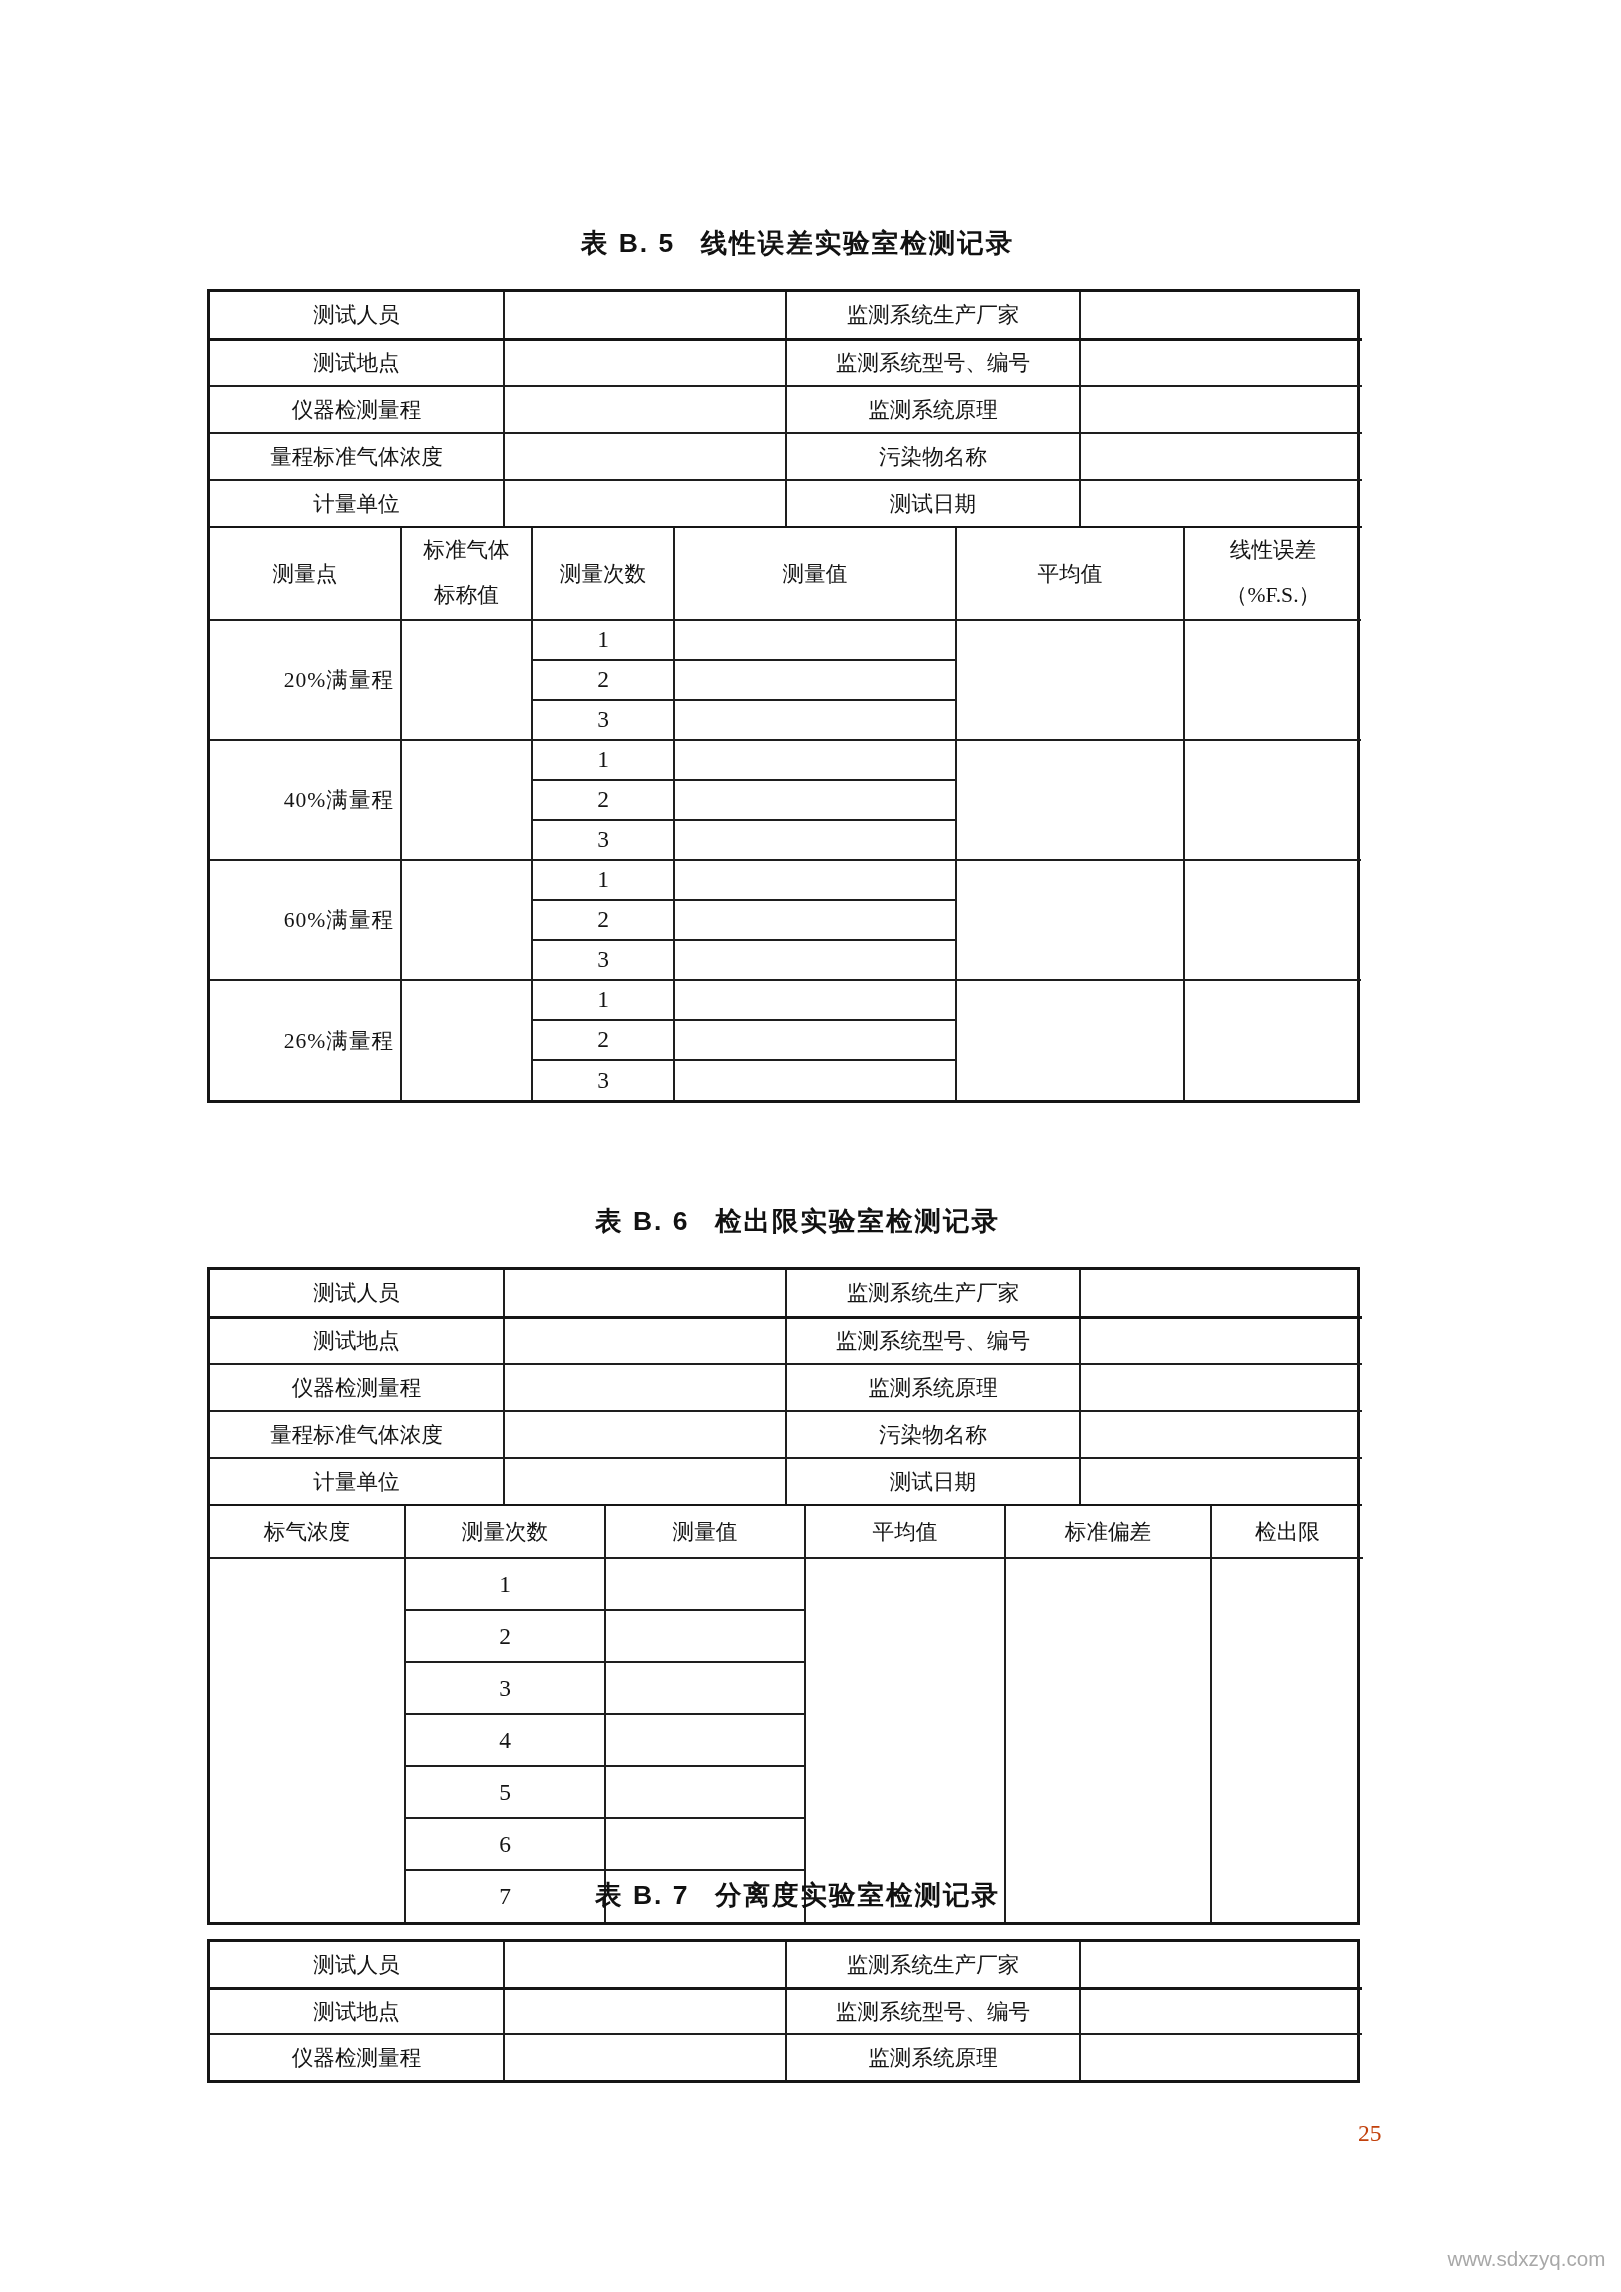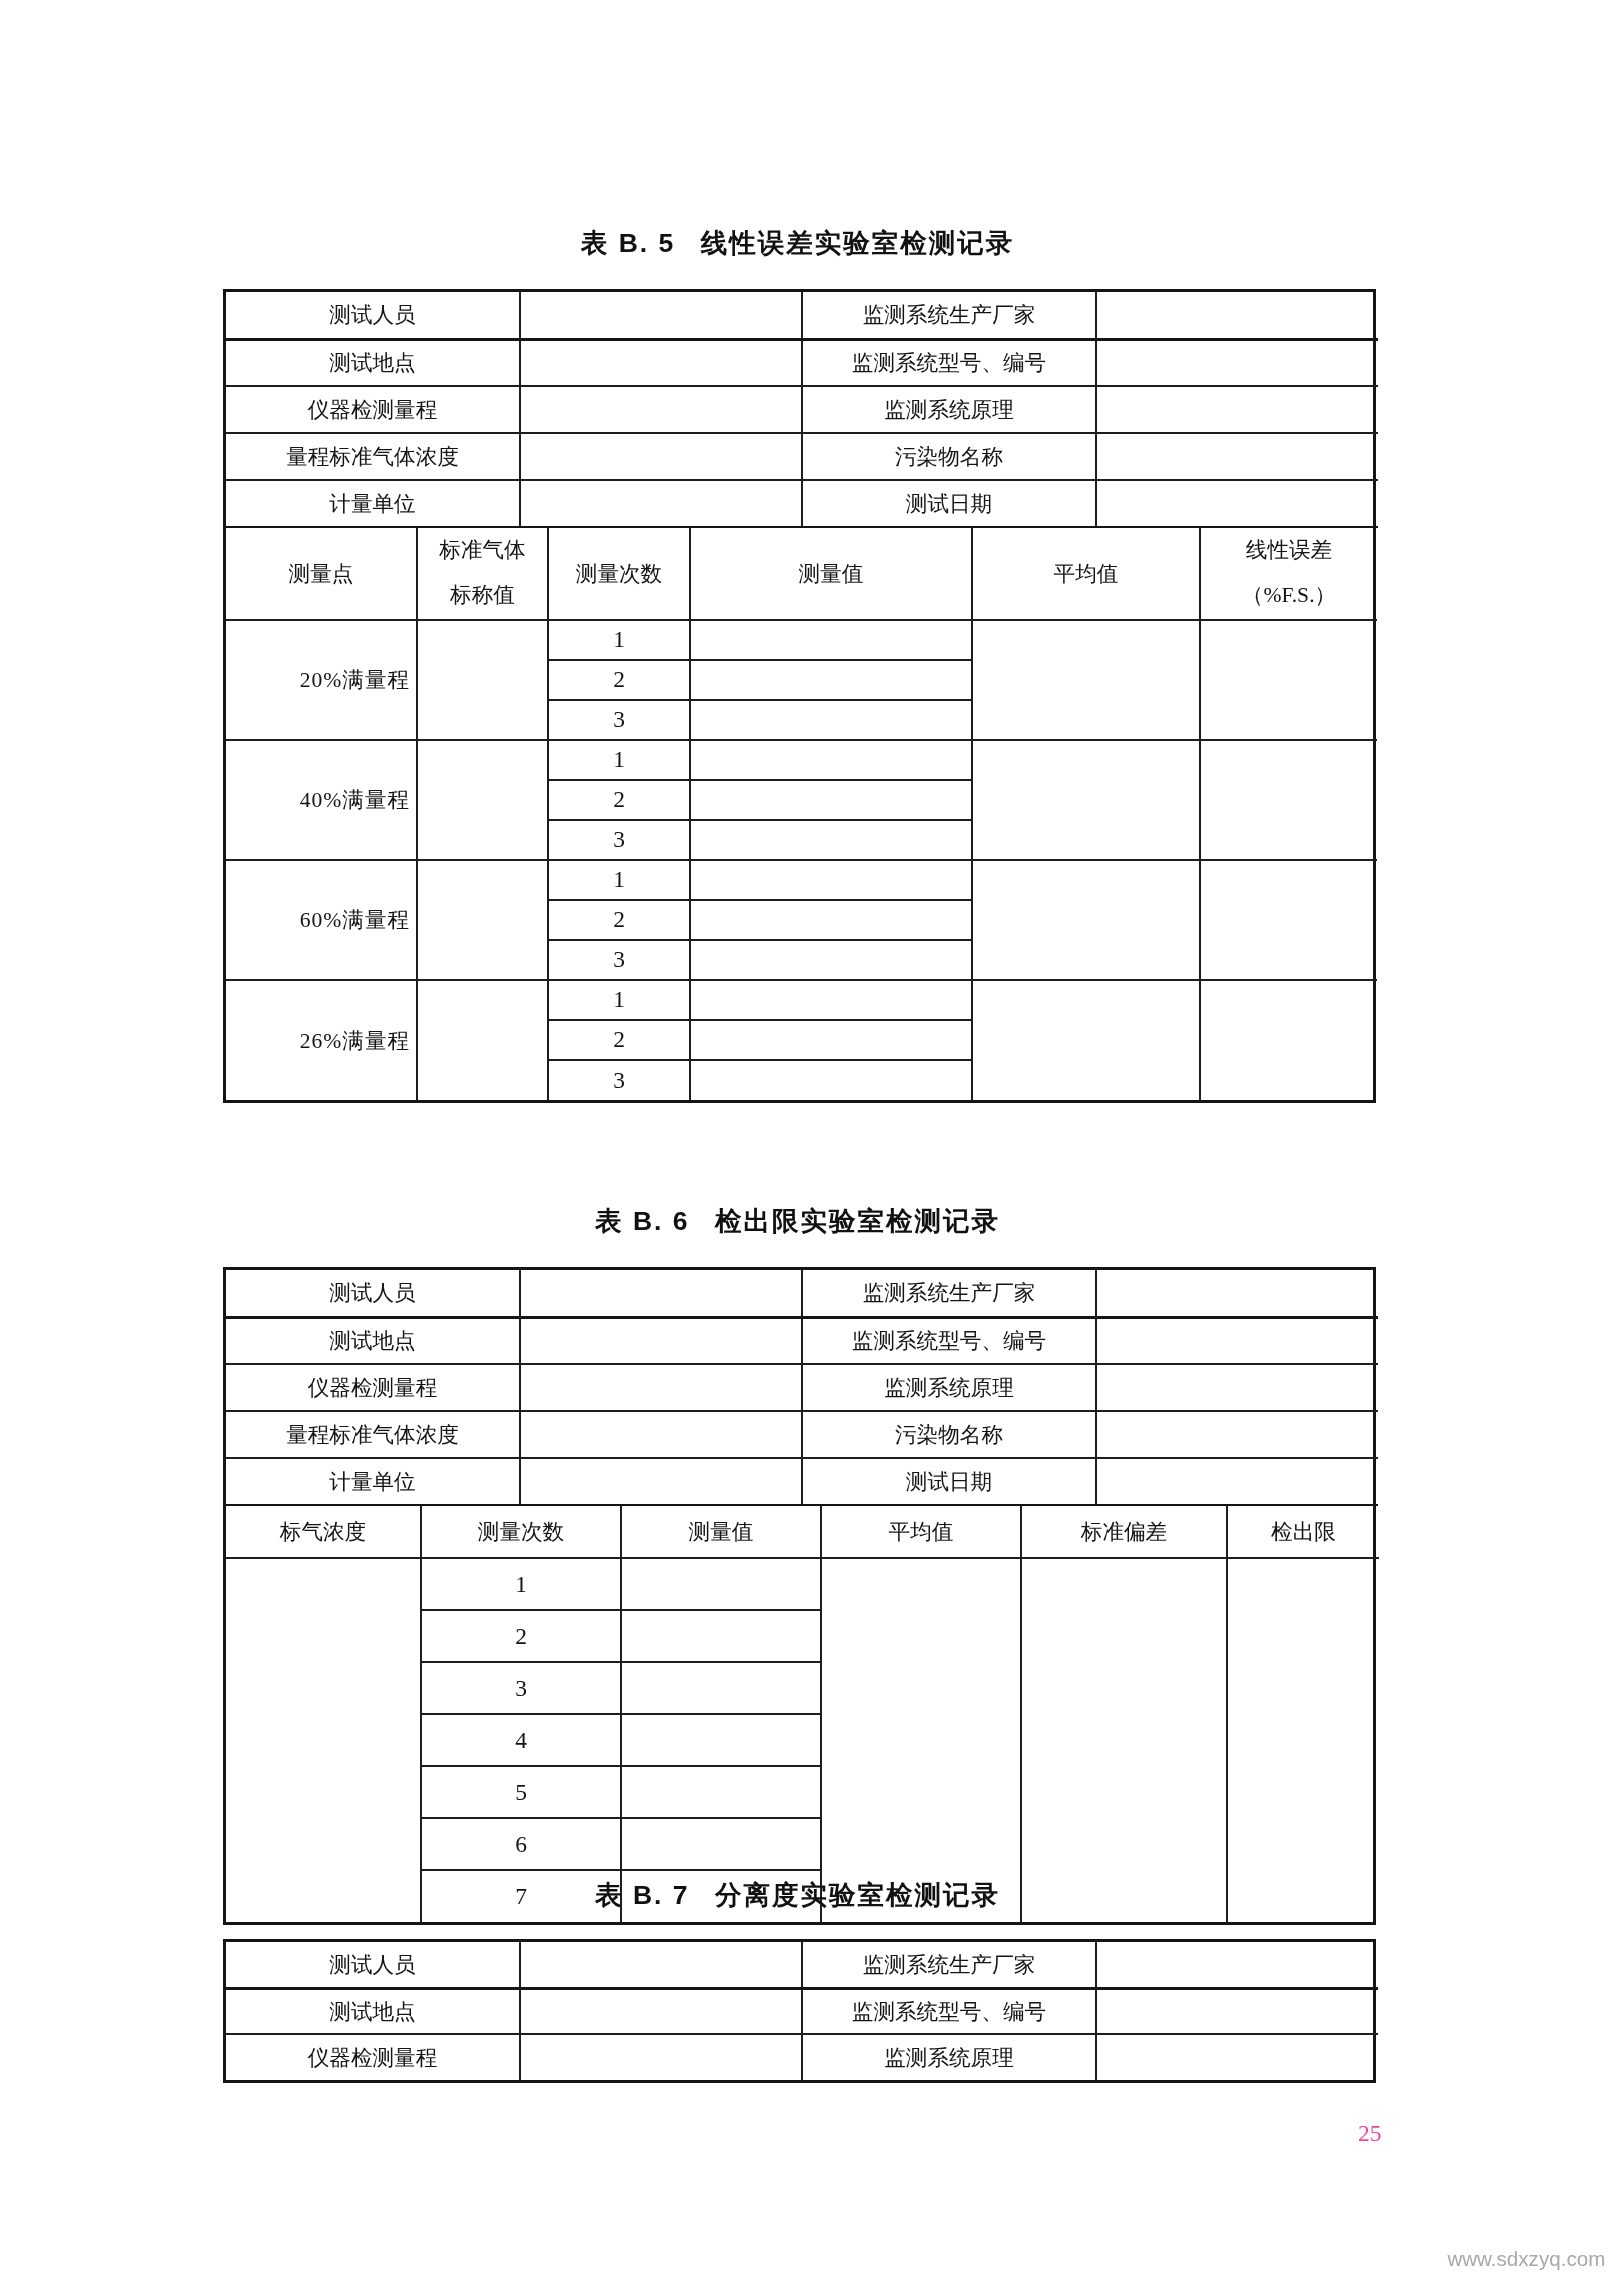--- a/index.html
+++ b/index.html
@@ -15,21 +15,21 @@
     position:absolute; left:221px; width:1153px;
     text-align:center;
     font-family:"Liberation Sans","DejaVu Sans",sans-serif;
     font-weight:bold; font-size:26.5px; color:#111;
     white-space:nowrap;
   }
   .title .tlabel { margin-right:25.5px; letter-spacing:2px; }
   .title .ttext  { letter-spacing:2px; }
 
   .tbox {
-    position:absolute; left:223px; width:1153px;
+    position:absolute; left:207px; width:1153px;
     border:3.9px solid #151515; background:#fff;
   }
   table { border-collapse:collapse; width:100%; table-layout:fixed; }
   td, th {
     border:2px solid #1e1e1e;
     padding:0 5.9px;
     text-align:center; vertical-align:middle;
     font-size:21.6px; font-weight:normal;
     color:#141414;
     overflow:hidden;
@@ -51,21 +51,21 @@
   .sep-b   > td { border-bottom:2.9px solid #151515; }  
   .g-top   > td { border-top:2.9px solid #151515; }     
   .nb-b          { border-bottom:none !important; }   
 
   .pre { white-space:pre-line; line-height:2.1; }
   .group-label { text-align:right; padding-left:6px; letter-spacing:1px; }
   .count { font-size:23.5px; }
 
   .page-number {
     position:absolute; left:1358px; top:2120px;
-    font-size:23.5px; color:#ec4899;
+    font-size:23.5px; color:#c2410c;
   }
   .watermark {
     position:absolute; right:15.7px; top:2247px;
     font-family:"Liberation Sans","DejaVu Sans",sans-serif;
     font-size:20.6px; color:#a8a8a8;
   }
 </style>
 </head>
 <body>
 

